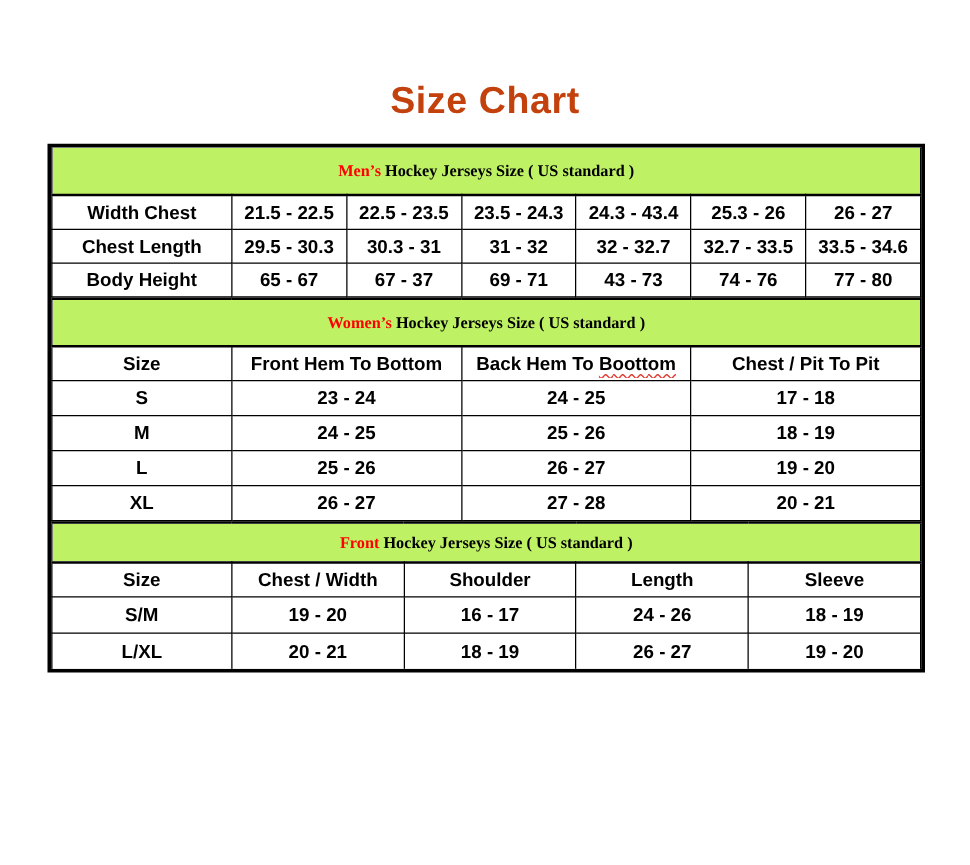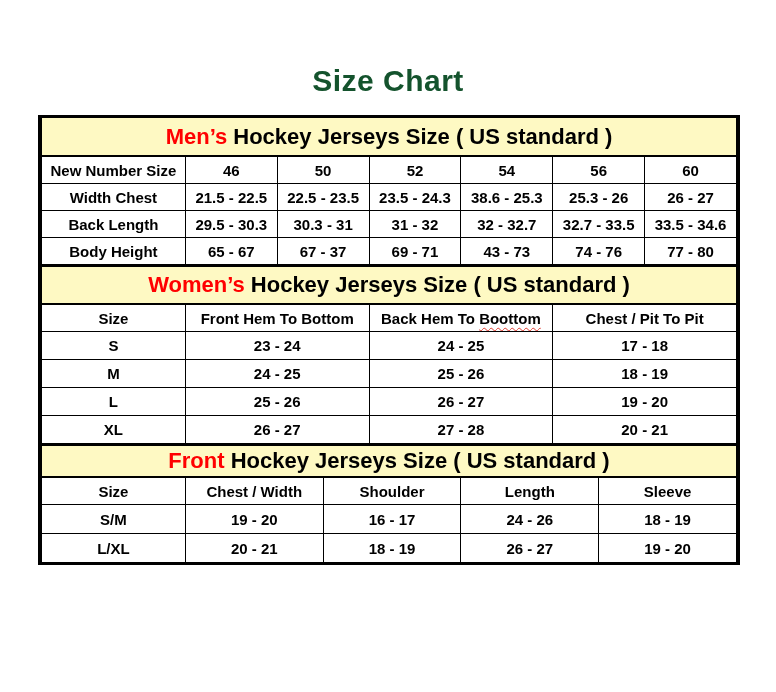--- a/index.html
+++ b/index.html
@@ -16,21 +16,21 @@
     color: #000;
     overflow: hidden;
   }
   .title {
     margin: 0;
     padding-top: 64px;
     padding-bottom: 17px;
     text-align: center;
     font-size: 30px;
     font-weight: bold;
-    color: #14532d;
+    color: #c2410c;
     letter-spacing: 0.5px;
   }
   .table-wrap {
     margin-left: 38px;
     width: 702px;
     border: 3px solid #000;
     box-sizing: border-box;
     background: #fff;
   }
   table {
@@ -43,25 +43,26 @@
     text-align: center;
     vertical-align: middle;
     font-weight: bold;
     font-size: 15px;
     padding: 0 2px;
     background: #fff;
     overflow: hidden;
     white-space: nowrap;
   }
   tr.band td {
-    background: #fef9c3;
-    font-size: 22px;
+    background: #bef264;
+    font-size: 13px;
     height: 36px;
     border-top: 2px solid #000;
     border-bottom: 2px solid #000;
+    font-family: Liberation Serif, serif;
   }
   .section-mens tr.band td { border-top: none; height: 37px; }
   tr.head th { height: 26px; }
   tr.row td  { height: 26px; }
   .section-womens tr.row td { height: 27px; }
   .section-youth tr.band td { height: 30px; }
   .section-youth tr.row td { height: 28px; }
   .section-youth tr:last-child td { border-bottom: none; }
   .hl { color: #ff0000; }
   .sq {
@@ -91,39 +92,30 @@
           <col>
           <col>
           <col>
           <col>
       </colgroup>
       <tbody>
           <tr class="band">
         <td colspan="7"><span class="hl">Men’s</span><span> Hockey Jerseys Size ( US standard )</span></td>
       </tr>
       <tr class="row">
-        <td>New Number Size</td>
-        <td>46</td>
-        <td>50</td>
-        <td>52</td>
-        <td>54</td>
-        <td>56</td>
-        <td>60</td>
-      </tr>
-      <tr class="row">
         <td>Width Chest</td>
         <td>21.5 - 22.5</td>
         <td>22.5 - 23.5</td>
         <td>23.5 - 24.3</td>
-        <td>38.6 - 25.3</td>
+        <td>24.3 - 43.4</td>
         <td>25.3 - 26</td>
         <td>26 - 27</td>
       </tr>
       <tr class="row">
-        <td>Back Length</td>
+        <td>Chest Length</td>
         <td>29.5 - 30.3</td>
         <td>30.3 - 31</td>
         <td>31 - 32</td>
         <td>32 - 32.7</td>
         <td>32.7 - 33.5</td>
         <td>33.5 - 34.6</td>
       </tr>
       <tr class="row">
         <td>Body Height</td>
         <td>65 - 67</td>

